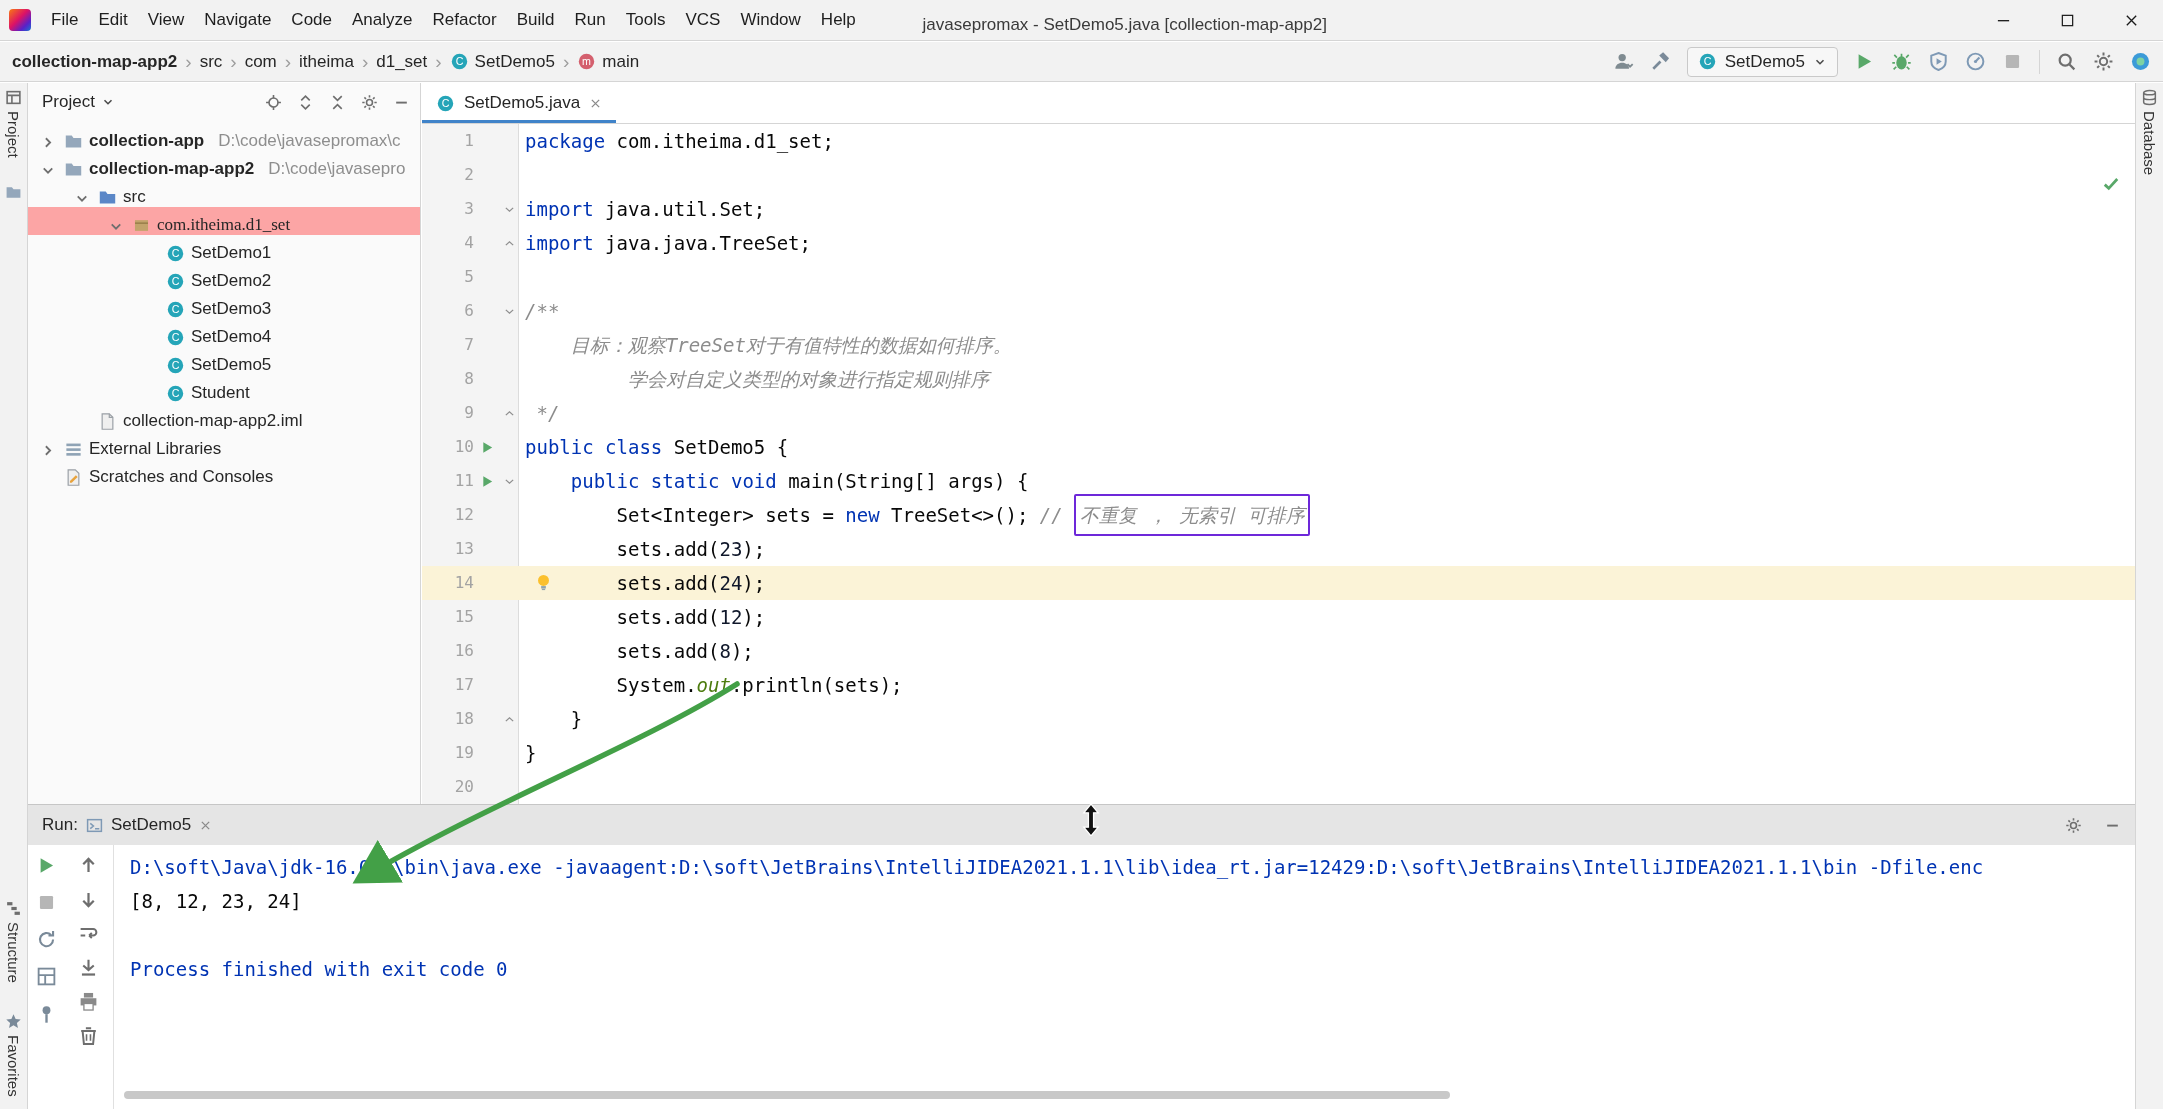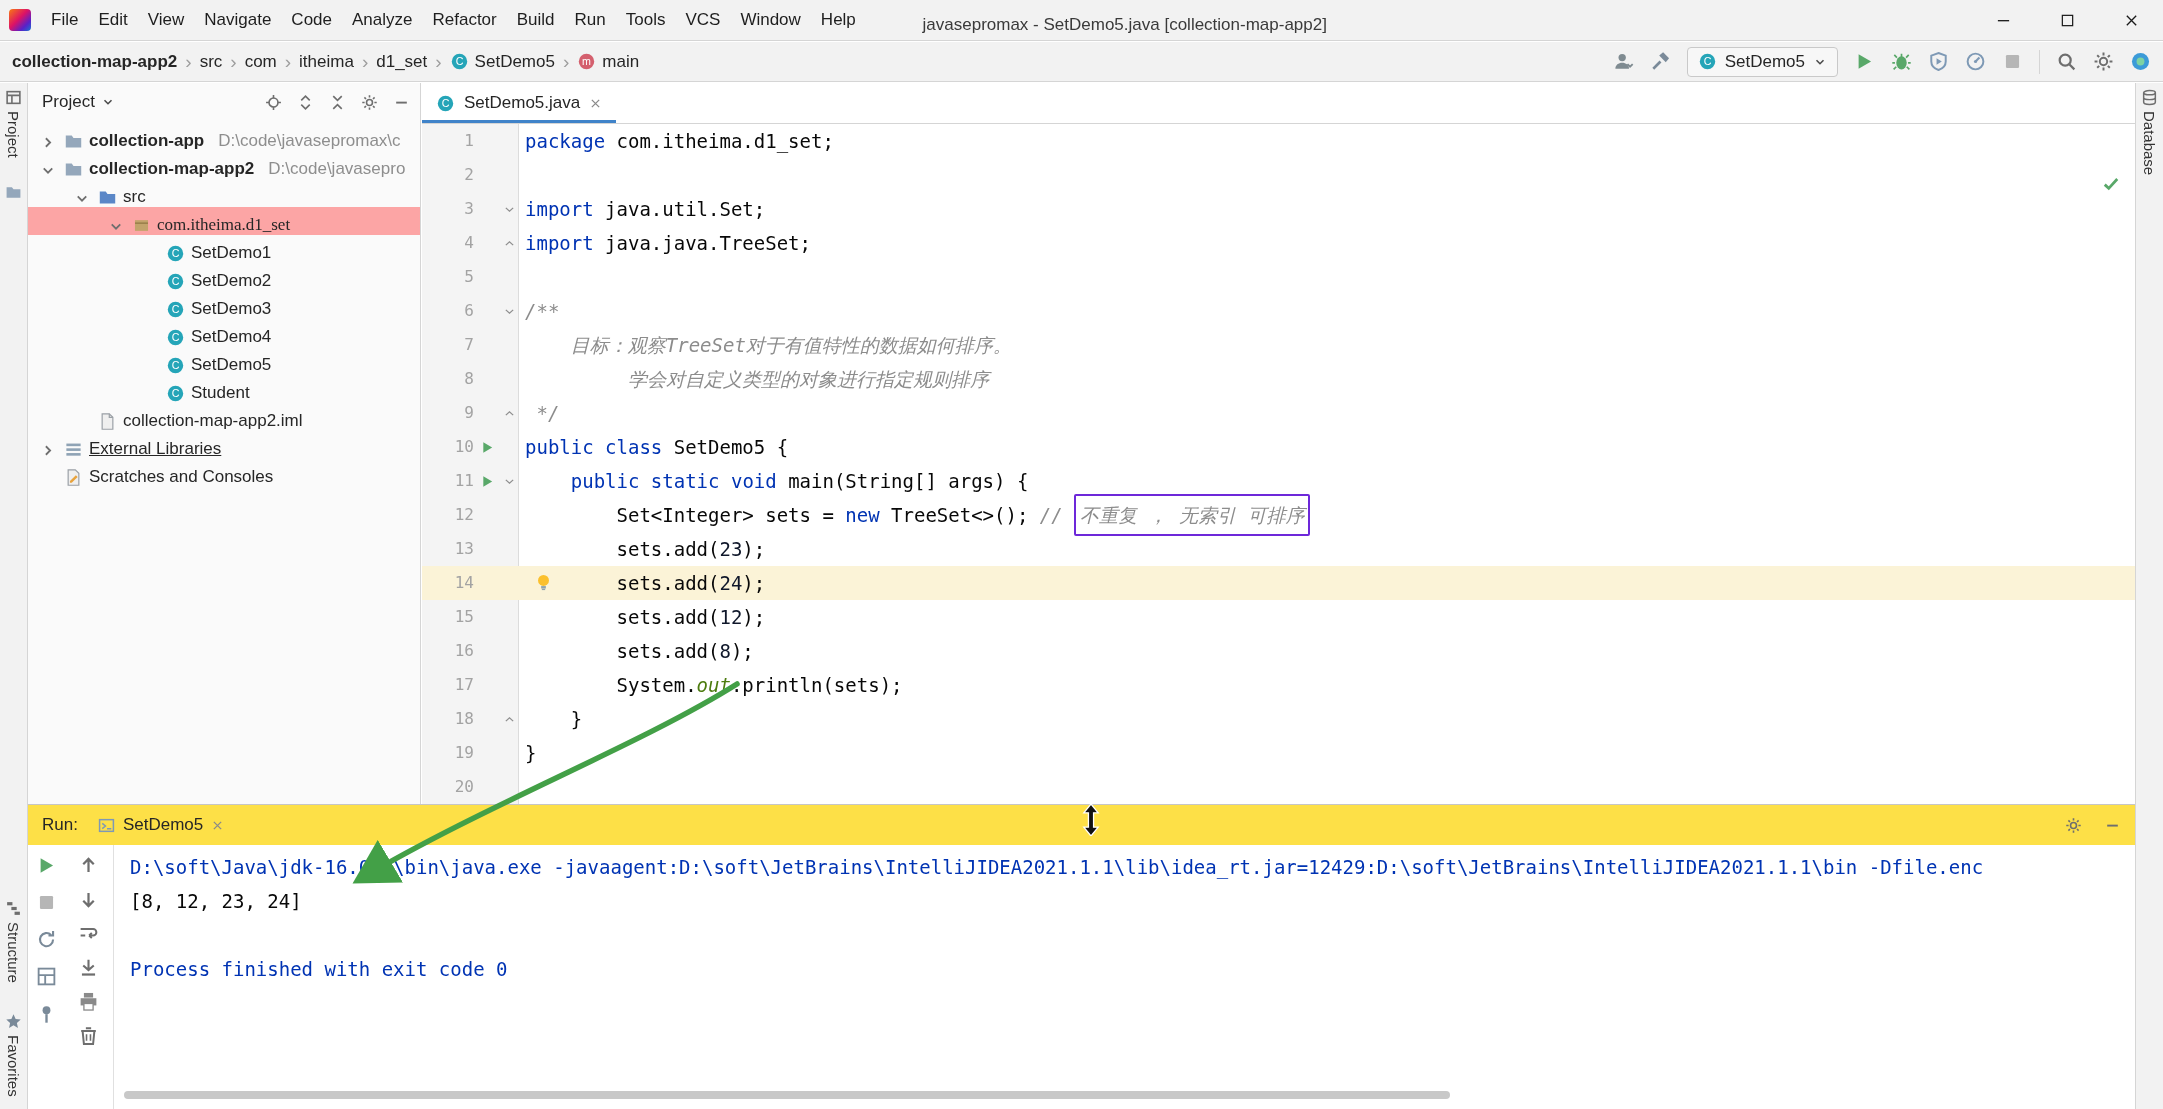--- a/index.html
+++ b/index.html
@@ -78,21 +78,21 @@
   .tk-n{color:#0f172a;}
   .tk-c{color:#8C8C8C;font-style:italic;}
   .tk-fld{color:#4d7c0f;font-style:italic;}
   .tk-cbox{color:#8C8C8C;font-style:italic;border:2px solid #6d28d9;border-radius:2px;padding:8px 4px;}
   .bulb{position:absolute;left:112px;top:7px;}
   #inspect-check{position:absolute;right:14px;top:50px;width:20px;height:20px;}
 
   
   #run-panel{position:absolute;left:28px;top:804px;right:28px;bottom:0;background:#fff;
              border-top:1px solid #C6C6C6;box-sizing:border-box;}
-  .run-header{height:40px;display:flex;align-items:center;gap:12px;padding:0 14px;font-size:17px;background:#fde047;}
+  .run-header{height:40px;display:flex;align-items:center;padding:0 14px;font-size:17px;background:#e5e5e5;}
   .run-tab{display:flex;align-items:center;gap:8px;padding:0 8px;height:100%;}
   .run-header-right{margin-left:auto;display:flex;gap:22px;align-items:center;}
   .run-body{position:absolute;top:40px;left:0;right:0;bottom:0;}
   .run-toolbar{position:absolute;left:0;top:0;width:86px;bottom:0;border-right:1px solid #E0E0E0;box-sizing:border-box;}
   .rt-col1{position:absolute;left:8px;top:10px;display:flex;flex-direction:column;gap:16px;}
   .rt-col2{position:absolute;left:50px;top:10px;display:flex;flex-direction:column;gap:13px;}
   #console-output{position:absolute;left:87px;top:0;right:0;bottom:0;overflow:hidden;
                   padding:5px 0 0 15px;font-family:"DejaVu Sans Mono",monospace;font-size:19px;line-height:34px;}
   .cline{white-space:pre;}
   .cl-blue{color:#0033B3;}
@@ -488,21 +488,21 @@
       <div class="tree-row" style="padding-left: 44px;">
         <span class="tree-chevron"></span>
         <span class="ic18">
           <svg viewBox="0 0 16 16" xmlns="http://www.w3.org/2000/svg">
             <path d="M3.5 1.5h6l3 3v10h-9z" fill="#EFEFEF" stroke="#9AA0A6"></path>
             <path d="M9.5 1.5v3h3" fill="none" stroke="#9AA0A6"></path>
           </svg>
         </span>
         <span>collection-map-app2.iml</span>
       </div>
-      <div class="tree-row" style="padding-left: 10px; text-decoration: underline;">
+      <div class="tree-row" style="padding-left: 10px;">
         <span class="tree-chevron">
           <svg viewBox="0 0 16 16" xmlns="http://www.w3.org/2000/svg">
             <path d="M6 4l4 4-4 4" fill="none" stroke="#6E6E6E" stroke-width="1.7"></path>
           </svg>
         </span>
         <span class="ic18">
           <svg viewBox="0 0 16 16" xmlns="http://www.w3.org/2000/svg">
             <g fill="#8FA3B5">
               <rect x="2" y="3" width="12" height="2.2"></rect>
               <rect x="2" y="7" width="12" height="2.2"></rect>

